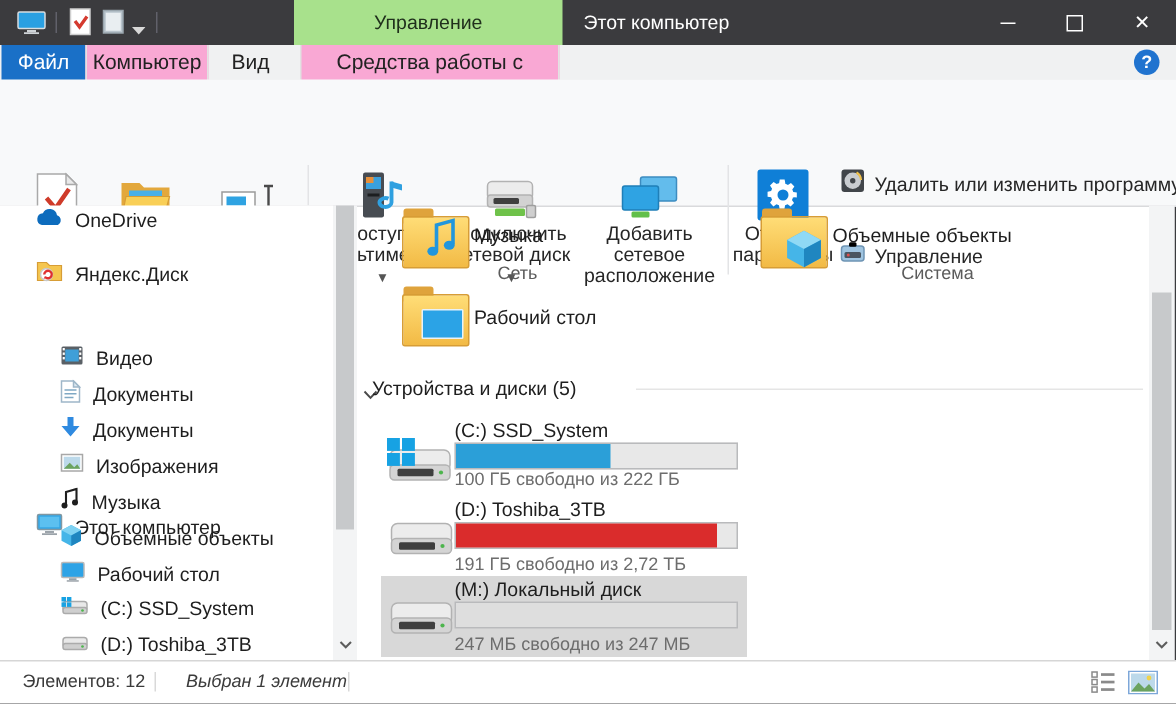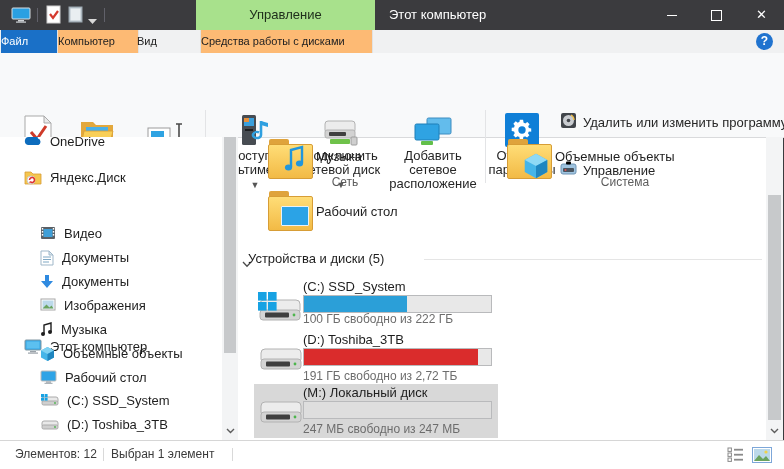--- a/index.html
+++ b/index.html
@@ -11,40 +11,40 @@
   .qa-sep{position:absolute;top:8px;width:1px;height:14px;background:#61616a;}
   .ctx-tab{position:absolute;left:196px;top:0;width:179px;height:30px;background:#a8e18c;
     color:#20301c;font-size:13px;text-align:center;line-height:30px;}
   .win-title{position:absolute;left:389px;top:0;height:30px;line-height:30px;color:#fff;font-size:13px;}
   .winctl{position:absolute;top:0;height:30px;width:45px;display:flex;align-items:center;justify-content:center;color:#fff;}
   .min-glyph{width:10px;height:1px;background:#fff;}
   .max-glyph{width:9px;height:9px;border:1px solid #fff;}
   .close-glyph{font-size:13px;line-height:30px;color:#fff;}
   
   .tabrow{position:absolute;top:30px;left:0;right:0;height:23px;background:#f0f1f2;border-bottom:1px solid #e5e6e8;}
-  .tab{position:absolute;top:0;height:33px;line-height:23px;font-size:11px;color:#222;}
+  .tab{position:absolute;top:0;height:33px;line-height:23px;font-size:14px;color:#222;text-align:center;}
   .tab-file{background:#1a70c7;color:#fff;}
-  .tab-active{background:#fdba74;border-left:1px solid #e2e2e2;border-right:1px solid #e2e2e2;}
+  .tab-active{background:#f9a8d4;border-left:1px solid #e2e2e2;border-right:1px solid #e2e2e2;}
   .help-circle{position:absolute;top:33px;width:17px;height:17px;border-radius:50%;background:#2073cf;
     color:#fff;font-size:12px;font-weight:bold;text-align:center;line-height:17px;}
   
   .ribbon{position:absolute;top:53px;left:0;right:0;height:84px;background:#f8f9fa;border-bottom:1px solid #d9dadc;}
   .rsep{position:absolute;top:57px;height:73px;width:1px;background:#e3e4e6;}
   .rbtn{position:absolute;top:58px;display:flex;flex-direction:column;align-items:center;
     font-size:13px;color:#262626;text-align:center;line-height:14px;}
   .ricon{height:36px;display:flex;align-items:flex-end;justify-content:center;margin-bottom:2px;}
   .grp{position:absolute;top:122px;font-size:12px;color:#5c5c5c;text-align:center;}
   .smallbtn{position:absolute;left:560px;height:20px;display:flex;align-items:center;gap:6px;font-size:13px;color:#262626;white-space:nowrap;}
   .dd{font-size:9px;color:#555;}
   .nowrap{white-space:nowrap;}
   
   .gear-sq{width:34px;height:34px;background:#0f7fd7;border-radius:2px;display:flex;align-items:center;justify-content:center;}
   
   .sidebar{position:absolute;left:0;top:137px;width:222px;bottom:28px;background:#fff;overflow:hidden;}
-  .side-item{position:absolute;height:24px;display:flex;align-items:flex-start;font-size:13px;color:#1e1e1e;width:100%;}
+  .side-item{position:absolute;height:24px;display:flex;align-items:center;font-size:13px;color:#1e1e1e;width:100%;}
   .side-item .lbl{margin-left:8px;}
   .side-sel{position:absolute;left:0;top:202px;width:222px;height:24px;background:#cccccc;}
   .scrollv{position:absolute;background:#f3f4f5;}
   .thumb{position:absolute;left:2px;right:2px;background:#c7c9cb;}
   .scroll-arrow{position:absolute;left:0;right:0;text-align:center;color:#5c5c5c;}
   
   .bigfolder{position:absolute;width:44px;height:40px;}
   .bf-back{position:absolute;left:1px;top:0;width:20px;height:10px;background:#dfa33c;border-radius:2px 2px 0 0;}
   .bf-body{position:absolute;left:0;top:5px;width:43px;height:33px;background:linear-gradient(#ffdd77,#f2ba45);
     border:1px solid #d79d36;border-radius:2px;}
@@ -484,21 +484,21 @@
     <div class="scroll-arrow" style="bottom:3px;">
       <svg width="9" height="6" viewBox="0 0 9 6">
           <path d="M1 1 l3.5 3.5 L8 1" stroke="#5c5c5c" stroke-width="1.4" fill="none"></path>
         </svg>
     </div>
   </div>
 
   <div class="statusbar">
     <span class="sb-text" style="left:15px;">Элементов: 12</span>
     <span class="sb-div" style="left:103px;"></span>
-    <span class="sb-text" style="left:111px;">Выбран 1 элемент</span>
+    <span class="sb-text" style="left:124px;font-style:italic;">Выбран 1 элемент</span>
     <span class="sb-div" style="left:232px;"></span>
     <span class="view-icon" style="left:727px;">
       <svg width="17" height="15" viewBox="0 0 17 15">
           <rect x="1" y="1" width="3.4" height="3.4" fill="none" stroke="#8a8a8a"></rect>
           <rect x="1" y="6" width="3.4" height="3.4" fill="none" stroke="#8a8a8a"></rect>
           <rect x="1" y="11" width="3.4" height="3.4" fill="none" stroke="#8a8a8a"></rect>
           <rect x="7" y="1.8" width="9" height="1.8" fill="#8a8a8a"></rect>
           <rect x="7" y="6.8" width="9" height="1.8" fill="#8a8a8a"></rect>
           <rect x="7" y="11.8" width="9" height="1.8" fill="#8a8a8a"></rect>
         </svg>

